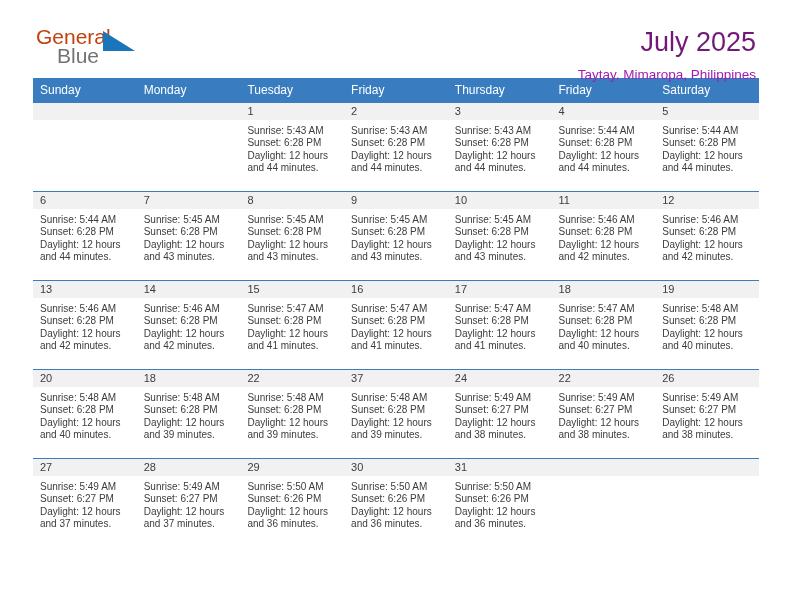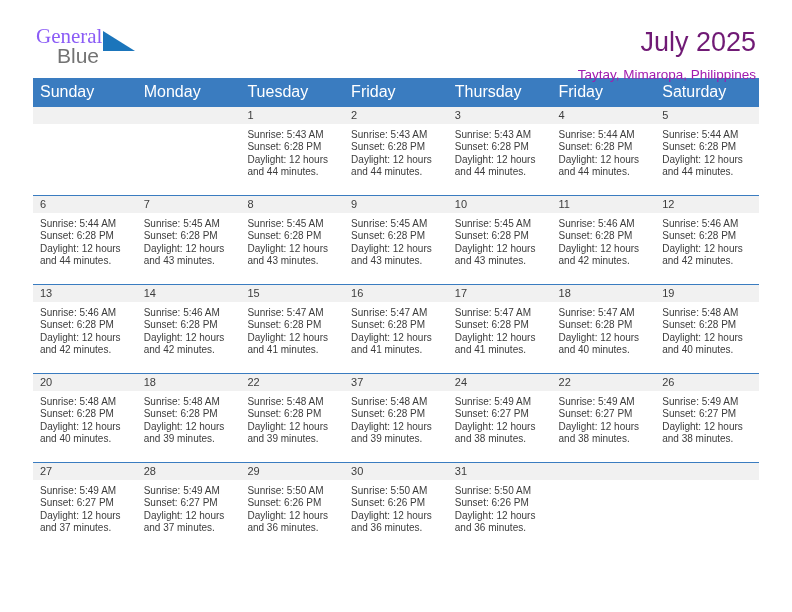--- a/index.html
+++ b/index.html
@@ -31,23 +31,22 @@
     position: relative;
     width: 120px;
     height: 48px;
     line-height: 1;
   }
   .brand-general {
     position: absolute;
     left: 0;
     top: 0;
     font-size: 21px;
-    color: #8b5cf6;
+    color: #c2410c;
     letter-spacing: 0px;
-    font-family: Liberation Serif, serif;
   }
   .brand-blue {
     position: absolute;
     left: 21px;
     top: 19px;
     font-size: 21px;
     color: #737373;
   }
   .brand-triangle {
     position: absolute;
@@ -79,21 +78,21 @@
   
   .calendar {
     margin: 0 33px;
     width: 726px;
     border-collapse: collapse;
     table-layout: fixed;
   }
   .calendar th {
     background: #3a7cc0;
     color: #ffffff;
-    font-size: 16px;
+    font-size: 12px;
     font-weight: normal;
     text-align: left;
     padding: 5px 0 5px 7px;
     height: 21px;
     border: none;
   }
   .calendar td {
     vertical-align: top;
     padding: 0;
     border: none;

